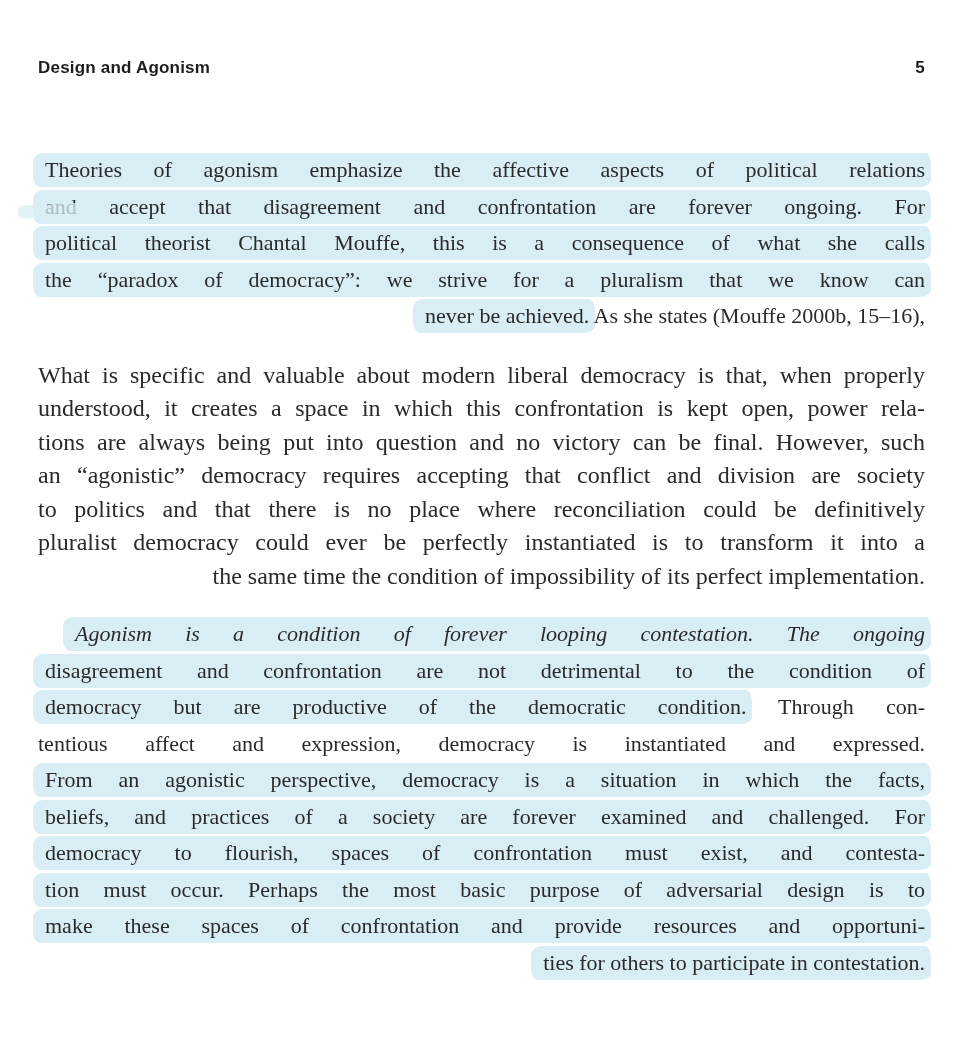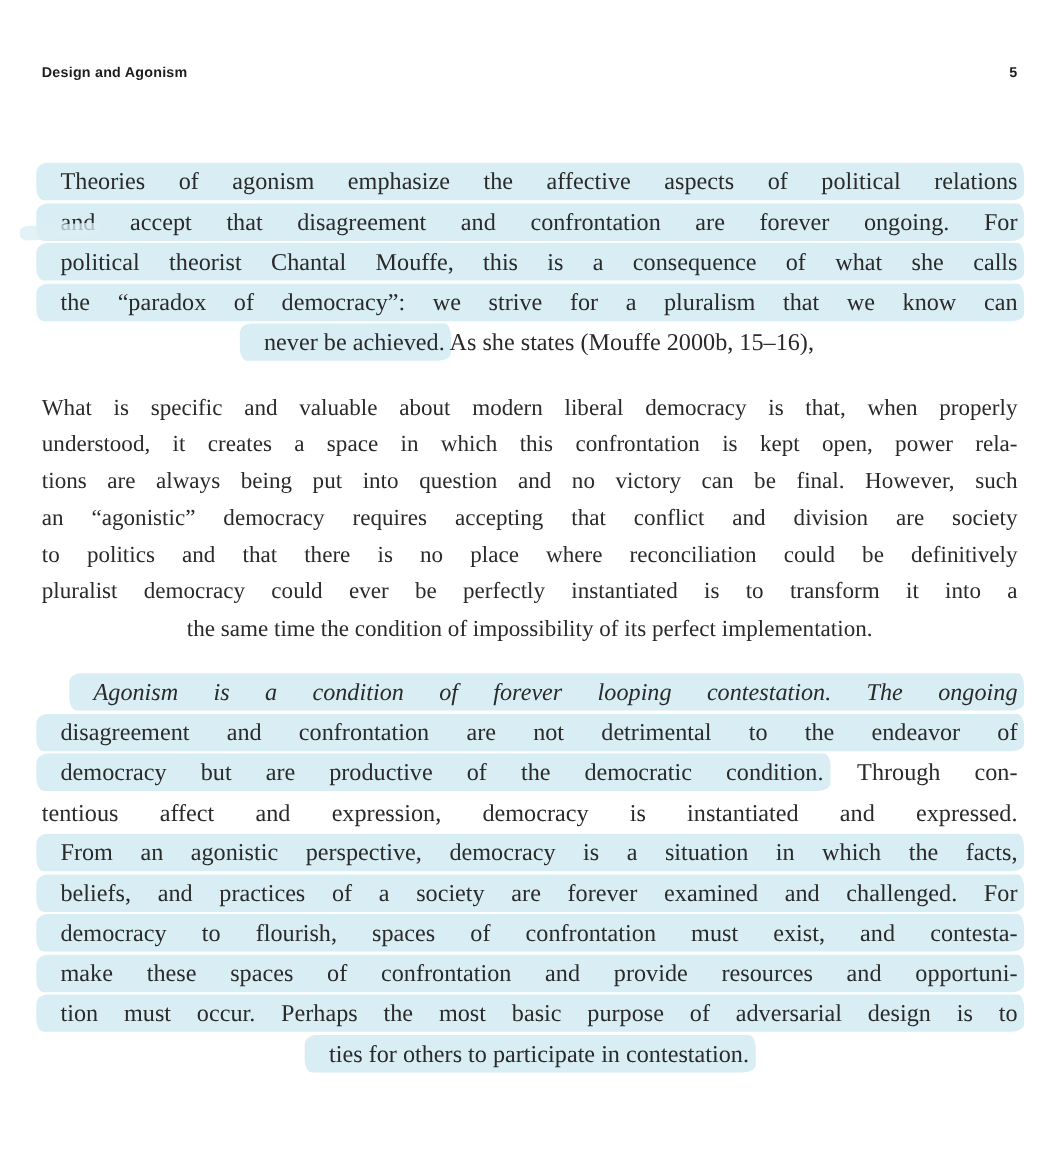--- a/index.html
+++ b/index.html
@@ -16,35 +16,35 @@
     box-sizing: border-box;
     color: var(--txt, #2a2a2a);
   }
   .page-header {
     display: flex;
     justify-content: space-between;
     align-items: baseline;
     margin-top: 58px;
     font-family: "Liberation Sans", sans-serif;
     font-weight: bold;
-    font-size: 13px;
+    font-size: 17px;
     letter-spacing: 0.2px;
     color: #1d1d1d;
     gap: 20px;
   }
   .text-body { margin-top: 74px; }
   .para { margin: 0; }
   .para.body  { font-size: 22px; line-height: 36.5px; }
-  .para.quote { font-size: 21px; line-height: 33.5px; margin-top: 24px; margin-bottom: 23px; }
-  .line { text-align: center; }
+  .para.quote { font-size: 24px; line-height: 33.5px; margin-top: 24px; margin-bottom: 23px; }
+  .line { text-align: right; }
   .line.just { text-align: justify; text-align-last: justify; }
   .line.indent { padding-left: 30px; font-style: italic; }
   .hl {
     background: var(--hl, #d9edf4);
-    padding: 4px 6px 5px 22px;
+    padding: 4px 6px 5px 12px;
     margin-left: -5px;
     margin-right: -6px;
     border-radius: 10px 6px 12px 7px / 9px 12px 7px 11px;
     box-decoration-break: clone;
   }
   .smudge {
     position: absolute;
     left: 18px; top: 146px;
     width: 74px; height: 13px;
     background: var(--hl, #d9edf4);
@@ -74,24 +74,24 @@
         <div class="line just"><span class="nohl">What is specific and valuable about modern liberal democracy is that, when properly</span></div>
         <div class="line just"><span class="nohl">understood, it creates a space in which this confrontation is kept open, power rela-</span></div>
         <div class="line just"><span class="nohl">tions are always being put into question and no victory can be final. However, such</span></div>
         <div class="line just"><span class="nohl">an “agonistic” democracy requires accepting that conflict and division are society</span></div>
         <div class="line just"><span class="nohl">to politics and that there is no place where reconciliation could be definitively</span></div>
         <div class="line just"><span class="nohl">pluralist democracy could ever be perfectly instantiated is to transform it into a</span></div>
         <div class="line"><span class="nohl">the same time the condition of impossibility of its perfect implementation.</span></div>
       </div>
       <div class="para body">
         <div class="line just indent"><span class="hl">Agonism is a condition of forever looping contestation. The ongoing</span></div>
-        <div class="line just"><span class="hl">disagreement and confrontation are not detrimental to the endeavor of</span></div>
+        <div class="line just"><span class="hl">disagreement and confrontation are not detrimental to the condition of</span></div>
         <div class="line just"><span class="hl">democracy but are productive of the democratic condition.</span><span class="nohl"> Through con-</span></div>
         <div class="line just"><span class="nohl">tentious affect and expression, democracy is instantiated and expressed.</span></div>
         <div class="line just"><span class="hl">From an agonistic perspective, democracy is a situation in which the facts,</span></div>
         <div class="line just"><span class="hl">beliefs, and practices of a society are forever examined and challenged. For</span></div>
         <div class="line just"><span class="hl">democracy to flourish, spaces of confrontation must exist, and contesta-</span></div>
+        <div class="line just"><span class="hl">tion must occur. Perhaps the most basic purpose of adversarial design is to</span></div>
         <div class="line just"><span class="hl">make these spaces of confrontation and provide resources and opportuni-</span></div>
-        <div class="line just"><span class="hl">tion must occur. Perhaps the most basic purpose of adversarial design is to</span></div>
         <div class="line"><span class="hl">ties for others to participate in contestation.</span></div>
       </div>
     </div>
 </div>
 
 </body></html>

